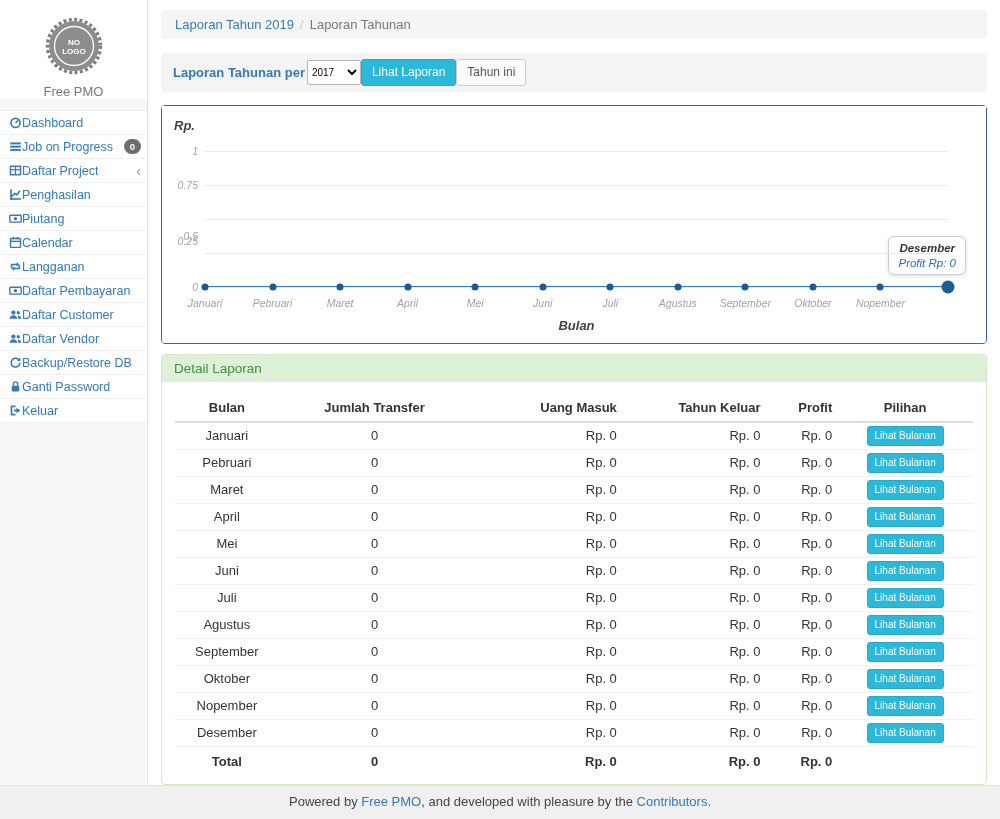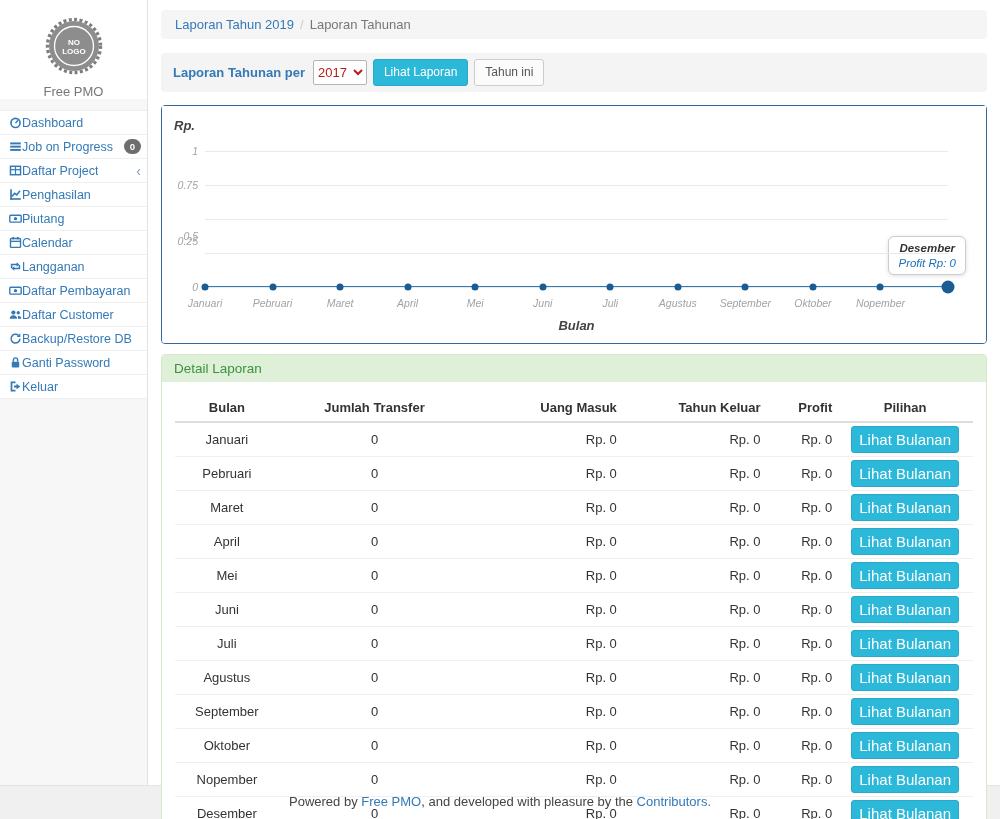--- a/index.html
+++ b/index.html
@@ -38,25 +38,25 @@
 
   .breadcrumb-bar {
     margin-top:10px; background:#f5f5f5; border-radius:4px;
     padding:7px 14px; font-size:13px; color:#777;
   }
   .breadcrumb-bar a { color:#337ab7; }
   .bc-sep { color:#ccc; margin:0 6px; }
 
   .filter-bar {
     margin-top:14px; background:#f4f4f4; border-radius:4px;
-    padding:6px 12px; display:flex; align-items:center; gap:6px;
+    padding:6px 12px; display:flex; align-items:center; 
   }
   .filter-label { color:#337ab7; font-weight:bold; font-size:13px; margin-right:2px; }
   .year-select {
-    height:25px; width:54px; font-size:13px; color:#b91c1c;
+    height:25px; width:54px; font-size:10px; color:#000000;
     border:1px solid #b5b5b5; border-radius:2px; background:#fff;
     font-family:"Liberation Sans", sans-serif;
   }
   .btn {
     display:inline-block; font-size:12px; padding:4px 10px; line-height:1.4;
     border-radius:3px; border:1px solid transparent; cursor:pointer;
     font-family:"Liberation Sans", sans-serif;
   }
   .btn-info { background:#2cb8d8; border-color:#28a9c9; color:#fff; }
   .btn-default { background:#fbfbfb; border-color:#ccc; color:#555; }
@@ -89,21 +89,21 @@
   table { width:100%; border-collapse:collapse; font-size:13px; color:#333; }
   th { border-bottom:2px solid #ddd; padding:6px 5px; font-weight:bold; }
   td { border-bottom:1px solid #f0f0f0; padding:3px 5px; height:24px; }
   .c-bulan   { width:13%; text-align:center; }
   .c-jt      { width:24%; text-align:center; }
   .c-um      { width:19%; text-align:right; }
   .c-uk      { width:18%; text-align:right; }
   .c-profit  { width:9%;  text-align:right; }
   .c-pilihan { width:17%; text-align:center; }
   .total-row td { border-bottom:none; font-weight:bold; padding-top:7px; }
-  .btn-xs { font-size:15px; padding:2px 7px; }
+  .btn-xs { font-size:10px; padding:2px 7px; }
 
   
   .footer {
     height:34px; background:#f0f0f0; border-top:1px solid #e4e4e4;
     text-align:center; line-height:32px; font-size:13px; color:#444;
   }
   .footer a { color:#337ab7; }
 </style>
 </head>
 <body>
@@ -206,20 +206,31 @@
         <a class="menu-item" href="#">
           <span class="mi-icon">
             <svg width="13" height="13" viewBox="0 0 16 16" fill="currentColor">
               <circle cx="5.4" cy="5.6" r="2.6"></circle>
               <path d="M0.8 13.2c0-2.6 2.1-4.2 4.6-4.2s4.6 1.6 4.6 4.2z"></path>
               <circle cx="11.4" cy="5.8" r="2.1"></circle>
               <path d="M11 9.4c2.3 0 4.2 1.5 4.2 3.8h-4.1"></path>
             </svg>
           </span>
           <span class="mi-label">Daftar Customer</span>
+        </a>
+        <a class="menu-item" href="#">
+          <span class="mi-icon">
+            <svg width="13" height="13" viewBox="0 0 16 16" fill="currentColor">
+              <circle cx="5.4" cy="5.6" r="2.6"></circle>
+              <path d="M0.8 13.2c0-2.6 2.1-4.2 4.6-4.2s4.6 1.6 4.6 4.2z"></path>
+              <circle cx="11.4" cy="5.8" r="2.1"></circle>
+              <path d="M11 9.4c2.3 0 4.2 1.5 4.2 3.8h-4.1"></path>
+            </svg>
+          </span>
+          <span class="mi-label">Daftar Vendor</span>
         </a>
         <a class="menu-item" href="#">
           <span class="mi-icon">
             <svg width="13" height="13" viewBox="0 0 16 16" fill="currentColor">
               <path d="M13.4 8.2a5.4 5.4 0 1 1-1.7-3.9" fill="none" stroke="currentColor" stroke-width="1.9"></path>
               <path d="M13.9 1.6v4.4H9.5z"></path>
             </svg>
           </span>
           <span class="mi-label">Backup/Restore DB</span>
         </a>

